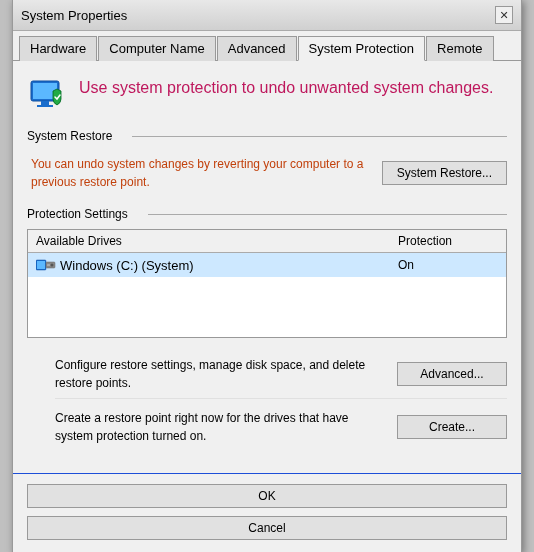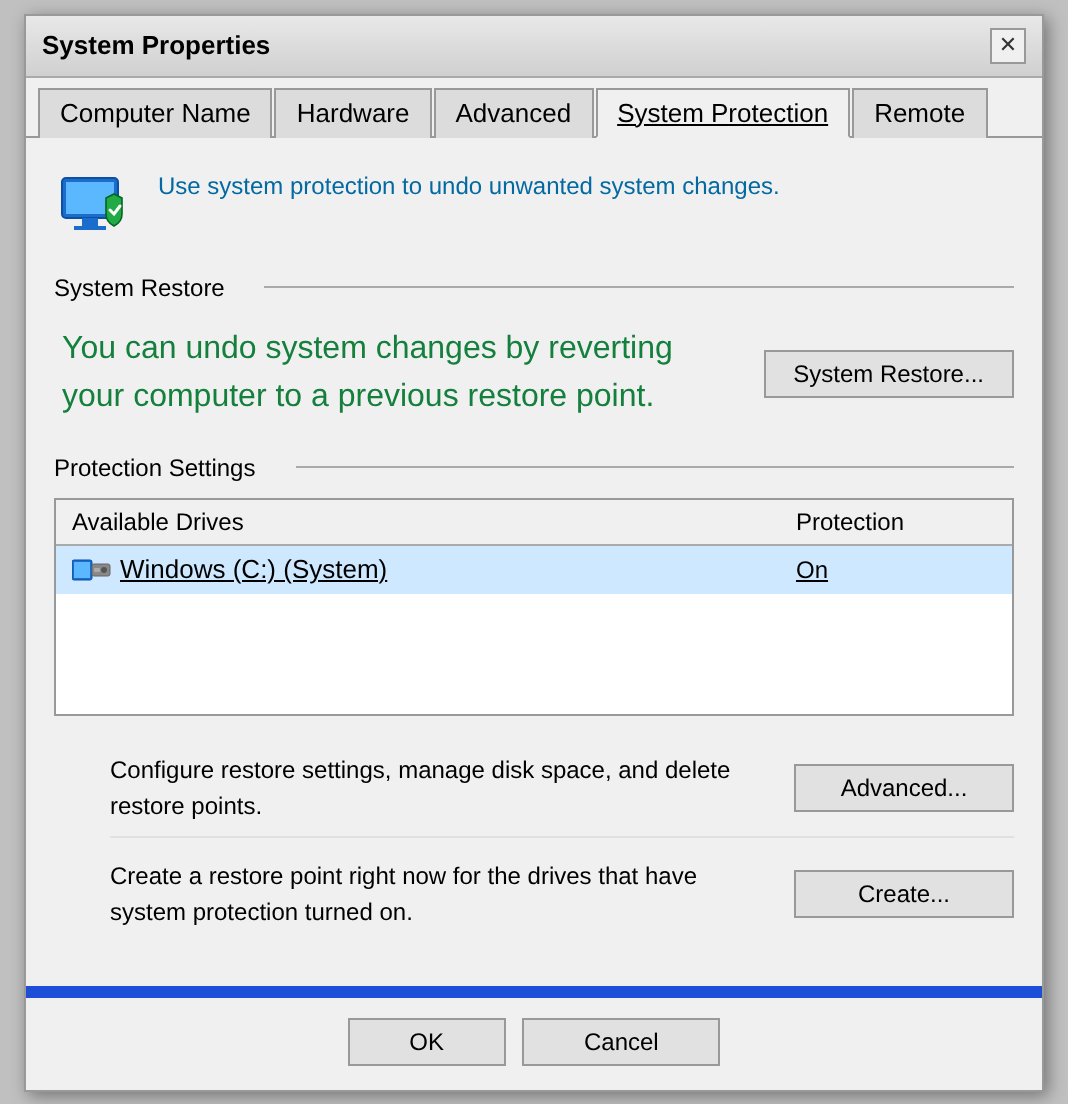--- a/index.html
+++ b/index.html
@@ -31,21 +31,21 @@
       background: linear-gradient(to bottom, #e8e8e8, #d0d0d0);
       border-bottom: 1px solid #aaa;
       padding: 6px 8px;
       display: flex;
       align-items: center;
       justify-content: space-between;
     }
 
     .title-bar-text {
       font-size: 13px;
-      font-weight: 700;
+      font-weight: 400;
       color: #000;
     }
 
     .title-bar-close {
       width: 18px;
       height: 18px;
       background: #f0f0f0;
       border: 1px solid #999;
       cursor: pointer;
       display: flex;
@@ -73,21 +73,20 @@
       color: #000;
       position: relative;
       top: 1px;
     }
 
     .tab.active {
       background: #f0f0f0;
       border-bottom: 1px solid #f0f0f0;
       z-index: 1;
       font-weight: 400;
-      text-decoration: underline;
     }
 
     .content {
       padding: 12px 14px 10px 14px;
       background: #f0f0f0;
     }
 
     .header-section {
       display: flex;
       align-items: flex-start;
@@ -95,22 +94,22 @@
       gap: 10px;
     }
 
     .shield-icon {
       width: 42px;
       height: 42px;
       flex-shrink: 0;
     }
 
     .header-text {
-      font-size: 12px;
-      color: #0369a1;
+      font-size: 16px;
+      color: #be185d;
       padding-top: 4px;
       line-height: 1.4;
     }
 
     .section-group {
       margin-bottom: 12px;
     }
 
     .section-label {
       display: flex;
@@ -134,22 +133,22 @@
 
     .restore-inner {
       display: flex;
       align-items: center;
       justify-content: space-between;
       padding: 4px 0 4px 4px;
       gap: 10px;
     }
 
     .restore-text {
-      font-size: 16px;
-      color: #15803d;
+      font-size: 12px;
+      color: #c2410c;
       line-height: 1.5;
       flex: 1;
     }
 
     .btn {
       padding: 4px 14px;
       background: #e1e1e1;
       border: 1px solid #999;
       cursor: pointer;
       font-size: 12px;
@@ -184,21 +183,20 @@
 
     .table-header-cell:last-child {
       width: 100px;
     }
 
     .table-row {
       display: flex;
       padding: 4px 8px;
       align-items: center;
       background: #cde8ff;
-      text-decoration: underline;
     }
 
     .table-row-drive {
       flex: 1;
       font-size: 12px;
       color: #000;
       display: flex;
       align-items: center;
       gap: 4px;
     }
@@ -241,21 +239,22 @@
       line-height: 1.5;
       flex: 1;
     }
 
     .footer {
       display: flex;
       justify-content: center;
       padding: 10px 14px 12px;
       gap: 8px;
       background: #f0f0f0;
-      border-top: 6px solid #1d4ed8;
+      border-top: 1px solid #1d4ed8;
+      flex-direction: column;
     }
 
     .footer-btn {
       padding: 4px 30px;
       background: #e1e1e1;
       border: 1px solid #999;
       cursor: pointer;
       font-size: 12px;
       min-width: 75px;
     }
@@ -265,24 +264,24 @@
 
 <div class="window">
 
   <div class="title-bar">
     <span class="title-bar-text">System Properties</span>
     <button class="title-bar-close">✕</button>
   </div>
 
   <div class="tabs">
     <div class="tab">
+      <span>Hardware</span>
+    </div>
+    <div class="tab">
       <span>Computer Name</span>
-    </div>
-    <div class="tab">
-      <span>Hardware</span>
     </div>
     <div class="tab">
       <span>Advanced</span>
     </div>
     <div class="tab active">
       <span>System Protection</span>
     </div>
     <div class="tab">
       <span>Remote</span>
     </div>

